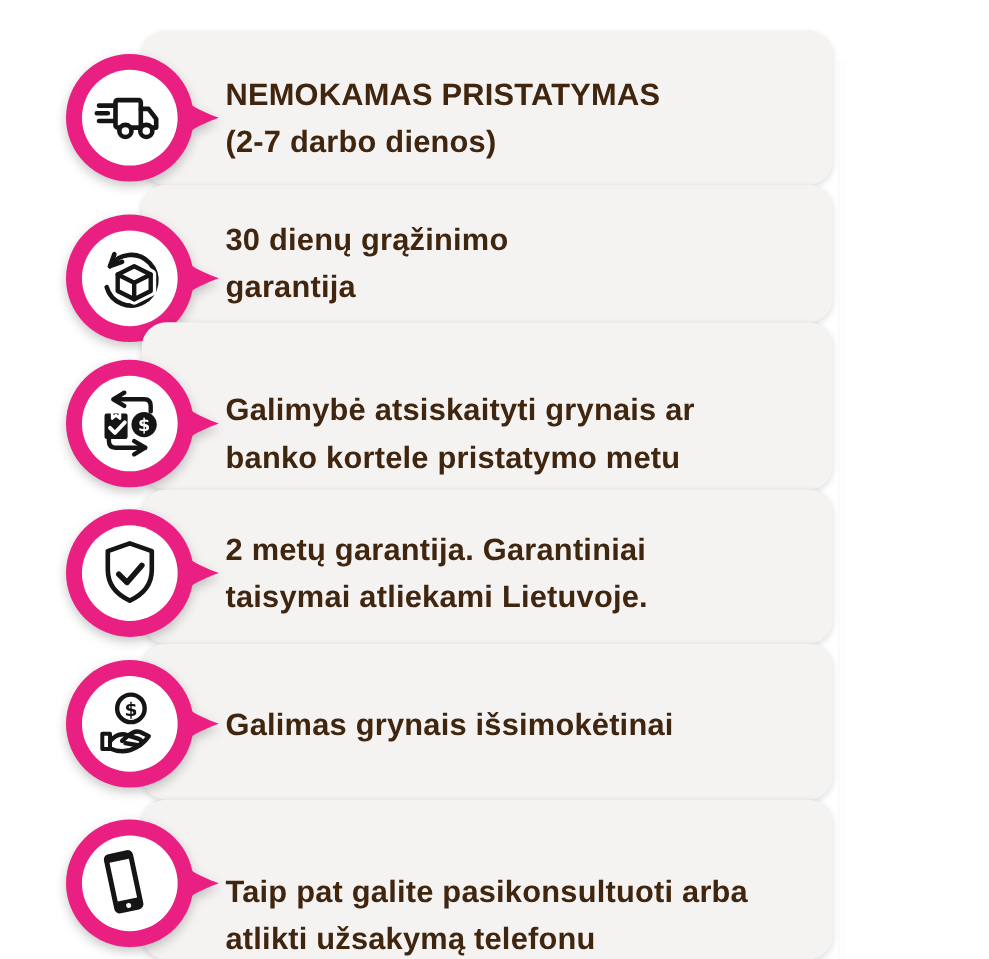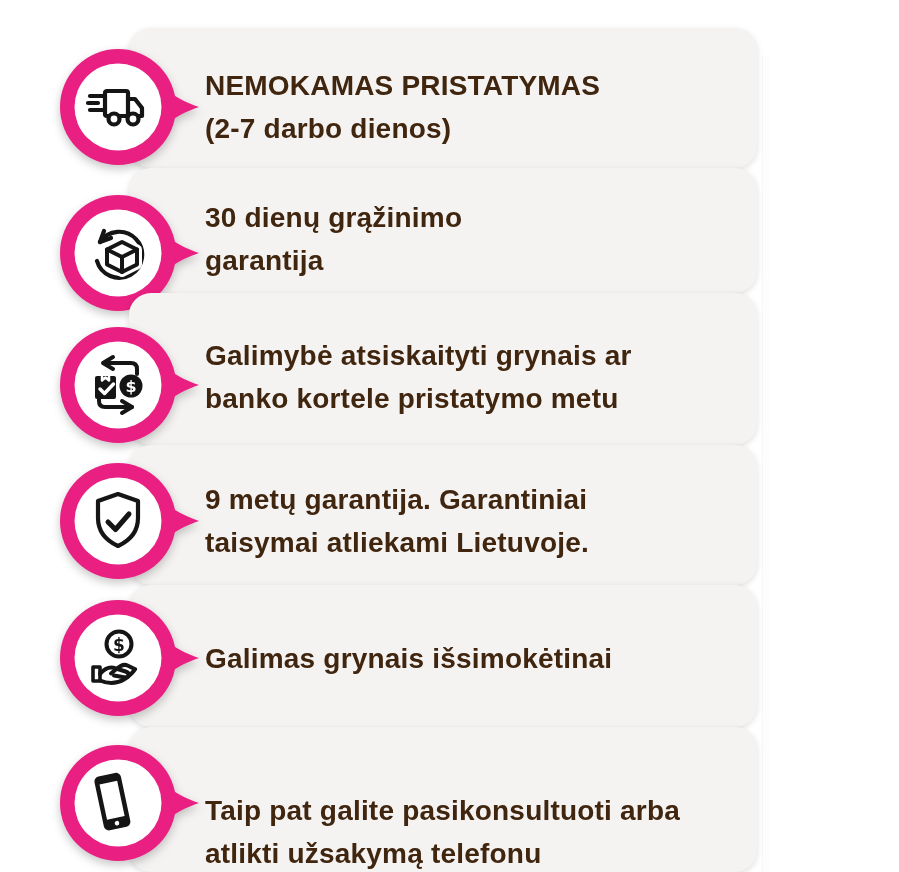--- a/index.html
+++ b/index.html
@@ -41,21 +41,21 @@
 
   .feature-text{
     position:absolute;left:205px;width:548px;height:104px;
     display:flex;align-items:center;
     font-size:28px;font-weight:700;line-height:43px;
     color:var(--text-brown,#40250f);
     white-space:pre-line;letter-spacing:.2px;
   }
   .t1{top:55px}
   .t2{top:187px}
-  .t3{top:325px}
+  .t3{top:342px}
   .t4{top:469px}
   .t5{top:606px}
   .t6{top:780px}
 
   .edge-strip{
     position:absolute;left:763px;top:56px;width:6px;height:816px;
     background:#fdfdfd;box-shadow:-1px 0 0 rgba(0,0,0,.03);
   }
 
   svg .pink{fill:var(--accent-pink,#e91f81)}
@@ -136,21 +136,21 @@
     <div class="card c4"></div>
     <svg class="badge b4" viewBox="0 0 146 120">
       <path class="pink" d="M84 20C104 44 120 53 140 60C120 67 104 76 84 100Z"></path>
       <circle class="pink" cx="59" cy="60" r="58"></circle>
       <circle class="white" cx="59" cy="60" r="43.5"></circle>
       <g transform="translate(27,28)">
         <path class="ln" d="M32 5l20 7v17c0 14-8 22.5-20 28C20 51.5 12 43 12 29V12z"></path>
         <path class="ln" style="stroke-width:5" d="M22 33l7.5 7.5L43 25"></path>
       </g>
     </svg>
-    <div class="feature-text t4">9 metų garantija. Garantiniai
+    <div class="feature-text t4">2 metų garantija. Garantiniai
 taisymai atliekami Lietuvoje.</div>
   </section>
 
   <section>
     <div class="card c5"></div>
     <svg class="badge b5" viewBox="0 0 146 120">
       <path class="pink" d="M84 20C104 44 120 53 140 60C120 67 104 76 84 100Z"></path>
       <circle class="pink" cx="59" cy="60" r="58"></circle>
       <circle class="white" cx="59" cy="60" r="43.5"></circle>
       <g transform="translate(27,28)">

